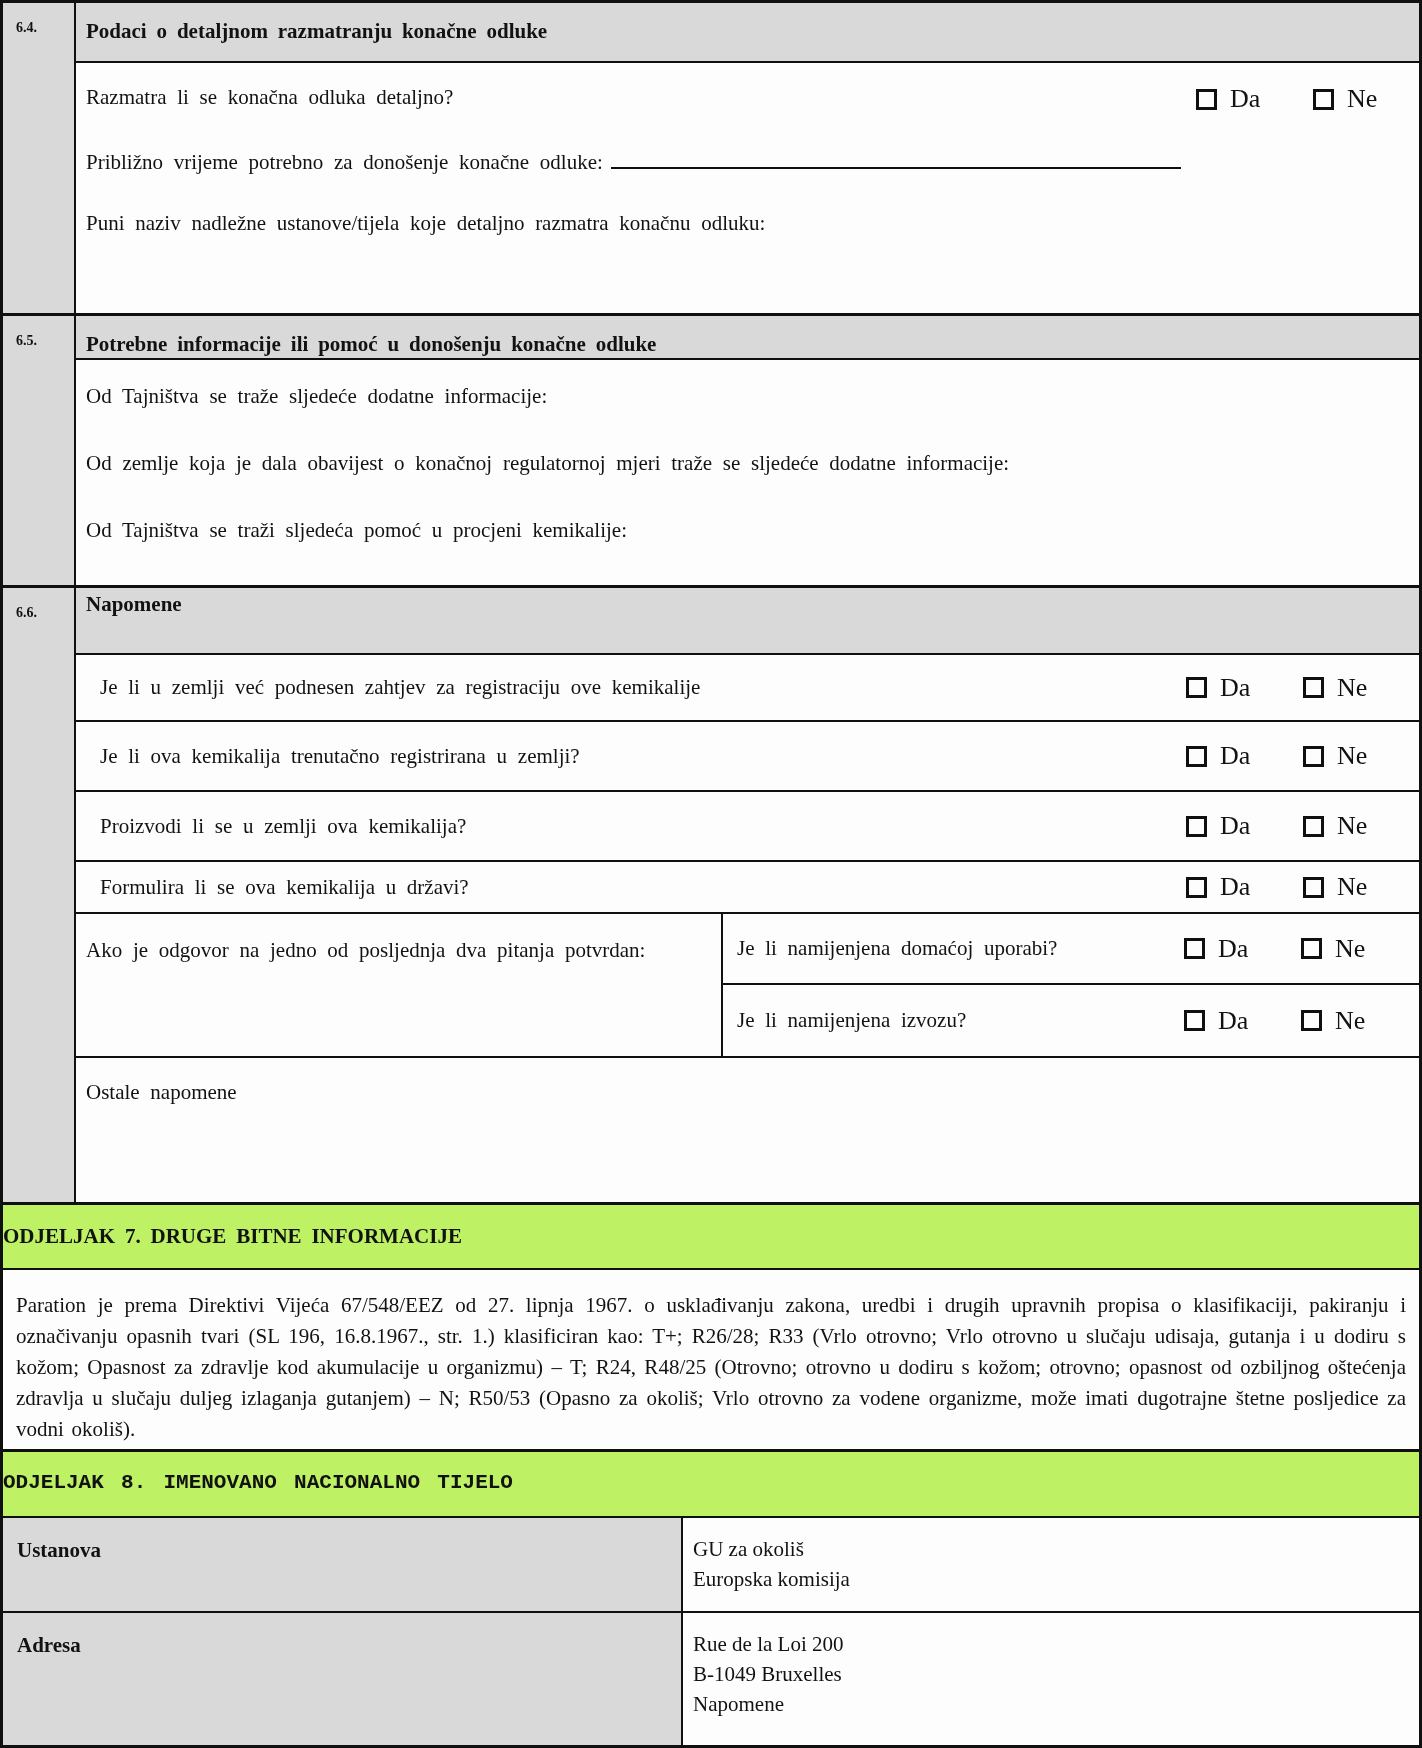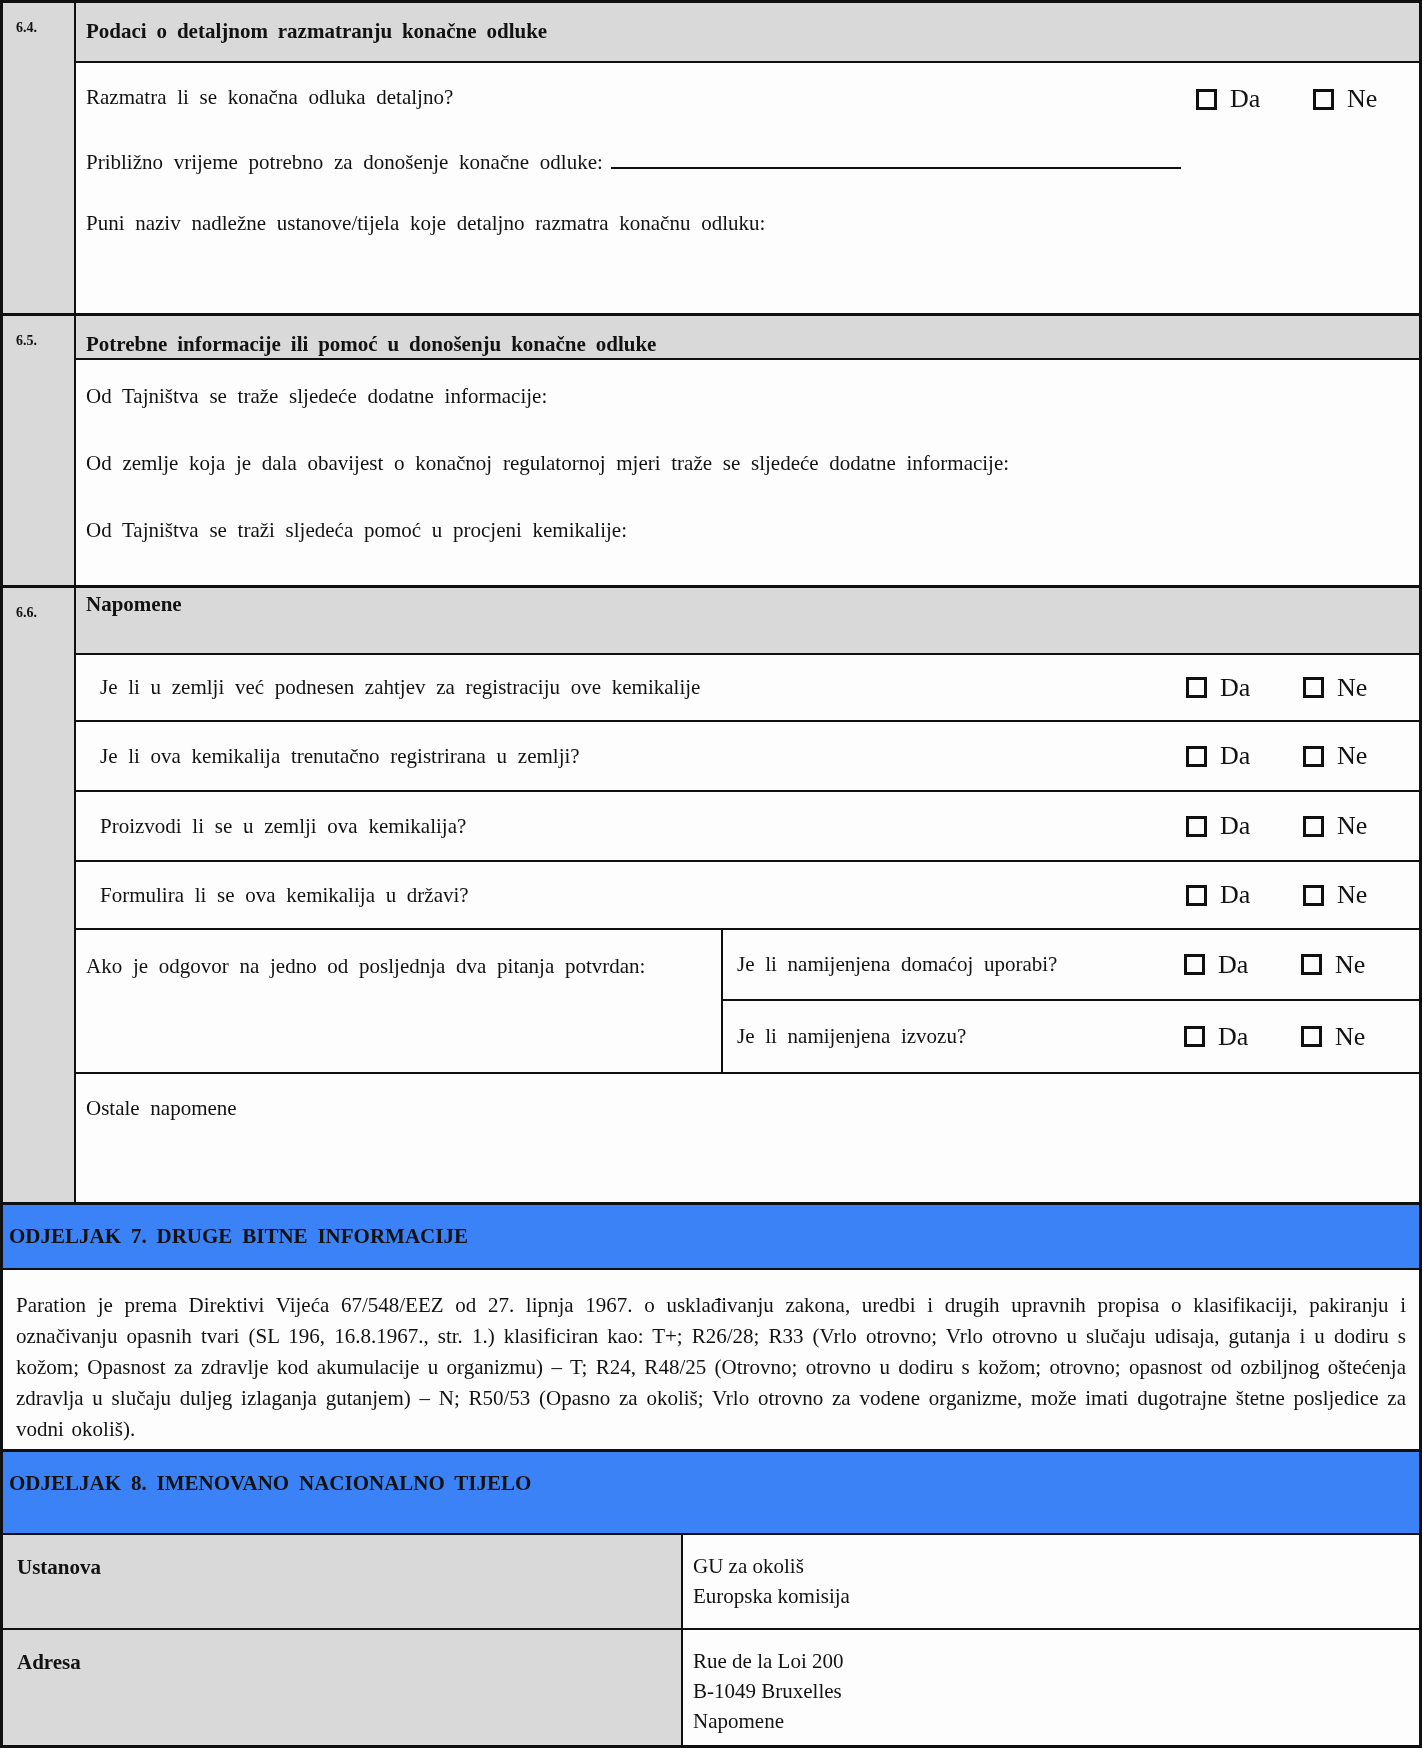--- a/index.html
+++ b/index.html
@@ -59,50 +59,50 @@
   .s65 .content { padding: 24px 10px 0 10px; }
   .s65 .item { margin-bottom: 42px; }
 
   
   .s66 { height: 617px; }
   .s66 .hdrband { height: 67px; padding-top: 4px; }
   .row66 {
     border-bottom: 2px solid #101010; position: relative;
     display: flex; align-items: center; padding-left: 24px;
   }
-  .r1 { height: 67px; } .r2 { height: 70px; } .r3 { height: 70px; } .r4 { height: 68px; font-family: Liberation Serif, serif; }
+  .r1 { height: 67px; } .r2 { height: 70px; } .r3 { height: 70px; } .r4 { height: 52px; font-family: Liberation Serif, serif; }
   .subtable { display: flex; height: 144px; border-bottom: 2px solid #101010; }
   .subleft {
     width: 647px; flex: 0 0 647px; border-right: 2px solid #101010;
     padding: 24px 10px 0 10px;
   }
   .subright { flex: 1; display: flex; flex-direction: column; min-width: 0; }
   .subrow {
     position: relative; display: flex; align-items: center; padding-left: 14px;
   }
   .subrow.first { height: 71px; border-bottom: 2px solid #101010; }
   .subrow.second { flex: 1; }
   .ostale { flex: 1; padding: 22px 10px 0 10px; }
 
   
   .bigband {
-    background:#3b82f6; border-bottom: 2px solid #101010;
-    font-weight: bold; font-size: 21px; padding: 19px 8px 0 6px;
+    background:#bef264; border-bottom: 2px solid #101010;
+    font-weight: bold; font-size: 21px; padding: 19px 8px 0 0;
     word-spacing: 0.22em;
   }
   .band7 { height: 65px; }
   .para7 {
     height: 182px; border-bottom: 3px solid #101010;
     padding: 20px 13px 0 13px;
     font-size: 21px; line-height: 31px; text-align: justify;
     word-spacing: 0.12em;
   }
 
   
-  .band8 { height: 83px; }
+  .band8 { height: 66px; font-family: Liberation Mono, monospace; }
   .s8row { display: flex; border-bottom: 2px solid #101010; }
   .s8row.last { border-bottom: none; }
   .s8label {
     width: 680px; flex: 0 0 680px; background:#d9d9d9;
     border-right: 2px solid #101010;
     padding: 20px 0 0 14px; font-weight: bold; font-size: 21px;
   }
   .s8value { flex: 1; padding: 16px 0 0 10px; font-size: 21px; line-height: 30px; }
   .row-ustanova { height: 95px; }
   .row-adresa { height: 132px; }

